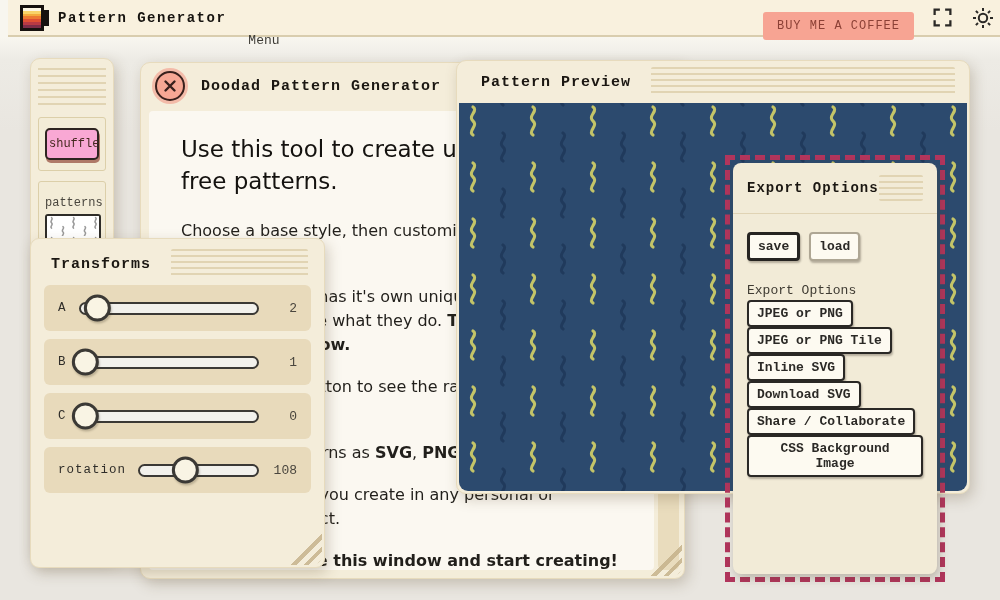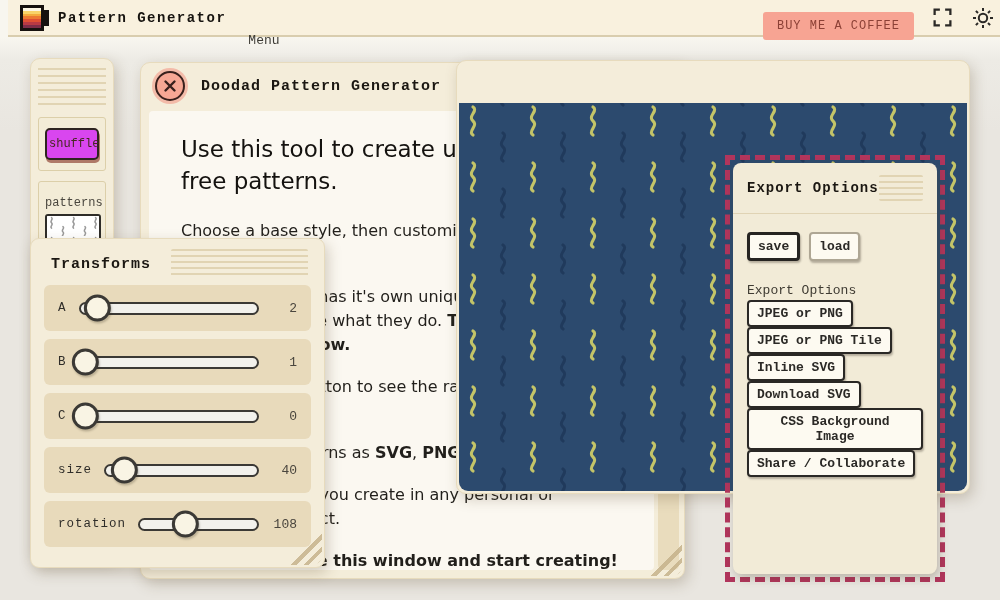--- a/index.html
+++ b/index.html
@@ -42,21 +42,21 @@
           background:repeating-linear-gradient(135deg, rgba(0,0,0,0) 0 5px, rgba(195,175,135,.8) 5px 9px);
           clip-path:polygon(100% 0, 100% 100%, 0 100%); border-bottom-right-radius:10px; cursor:nwse-resize; }
 
   
   .sidebar { left:30px; top:58px; width:84px; height:500px; z-index:1; padding:9px 7px; }
   .sidebar-grip { height:38px; margin-bottom:11px; cursor:move;
           background:repeating-linear-gradient(to bottom,#e1d4b3 0 2px, rgba(0,0,0,0) 2px 7px); }
   .side-section { border:1px solid #dccfa9; border-radius:3px; padding:10px 6px;
                   margin-bottom:10px; background:#f3ecd7; }
   .shuffle-btn { display:block; width:100%; font-family:"Liberation Mono", monospace; font-size:12px;
-                 background:#d946ef; color:#45291f; border:2px solid #2e2420; border-radius:5px;
+                 background:#f9a8d4; color:#45291f; border:2px solid #2e2420; border-radius:5px;
                  padding:7px 2px; cursor:pointer; box-shadow:1px 3px 0 rgba(130,45,30,.6); }
   .patterns-label { font-family:"Liberation Mono", monospace; font-size:12px; color:#4a463e;
                     text-align:center; margin:4px 0 4px; }
   .pattern-thumb { width:56px; height:64px; margin:0 auto 10px; background:#ffffff;
                    border:2px solid #2e2c28; border-radius:3px; overflow:hidden; cursor:pointer; }
 
   
   .doodad { left:140px; top:62px; width:545px; height:517px; z-index:2; }
   .close-btn { width:30px; height:30px; border-radius:50%; background:#f6a794;
                border:2px solid #38201c; box-shadow:0 0 0 3px #f3bba9;
@@ -215,20 +215,24 @@
           <p><b>Click 'X' to close this window and start creating!</b></p>
         </div>
     </div>
     <div class="scroll-track">
       <div class="scroll-thumb"></div>
     </div>
     <div class="resize-grip"></div>
   </div>
 
   <div class="window preview">
+    <div class="win-header">
+      <div class="win-title">Pattern Preview</div>
+      <div class="grip"></div>
+    </div>
     <div class="preview-body">
       <svg width="510" height="390">
         <rect width="510" height="390" fill="#2c4a6e"></rect>
         <rect width="510" height="390" fill="url(#previewPat)"></rect>
       </svg>
     </div>
   </div>
 
   <div class="window transforms">
     <div class="win-header">
@@ -251,27 +255,20 @@
           <span class="slider-value">1</span>
         </div>
         <div class="slider-row">
           <span class="slider-label">C</span>
           <div class="slider-track">
             <div class="slider-thumb" style="left: 2%;"></div>
           </div>
           <span class="slider-value">0</span>
         </div>
         <div class="slider-row">
-          <span class="slider-label">size</span>
-          <div class="slider-track">
-            <div class="slider-thumb" style="left: 11%;"></div>
-          </div>
-          <span class="slider-value">40</span>
-        </div>
-        <div class="slider-row">
           <span class="slider-label">rotation</span>
           <div class="slider-track">
             <div class="slider-thumb" style="left: 38%;"></div>
           </div>
           <span class="slider-value">108</span>
         </div>
       </div>
     <div class="resize-grip"></div>
   </div>
 
@@ -285,19 +282,19 @@
       <div class="saveload">
         <button class="save-btn">save</button>
         <button class="load-btn">load</button>
       </div>
       <div class="export-label">Export Options</div>
       <div>
           <button class="export-btn">JPEG or PNG</button>
           <button class="export-btn">JPEG or PNG Tile</button>
           <button class="export-btn">Inline SVG</button>
           <button class="export-btn">Download SVG</button>
+          <button class="export-btn">Share / Collaborate</button>
           <button class="export-btn">CSS Background Image</button>
-          <button class="export-btn">Share / Collaborate</button>
         </div>
     </div>
   </div>
 
 </div>
 
 </body></html>

